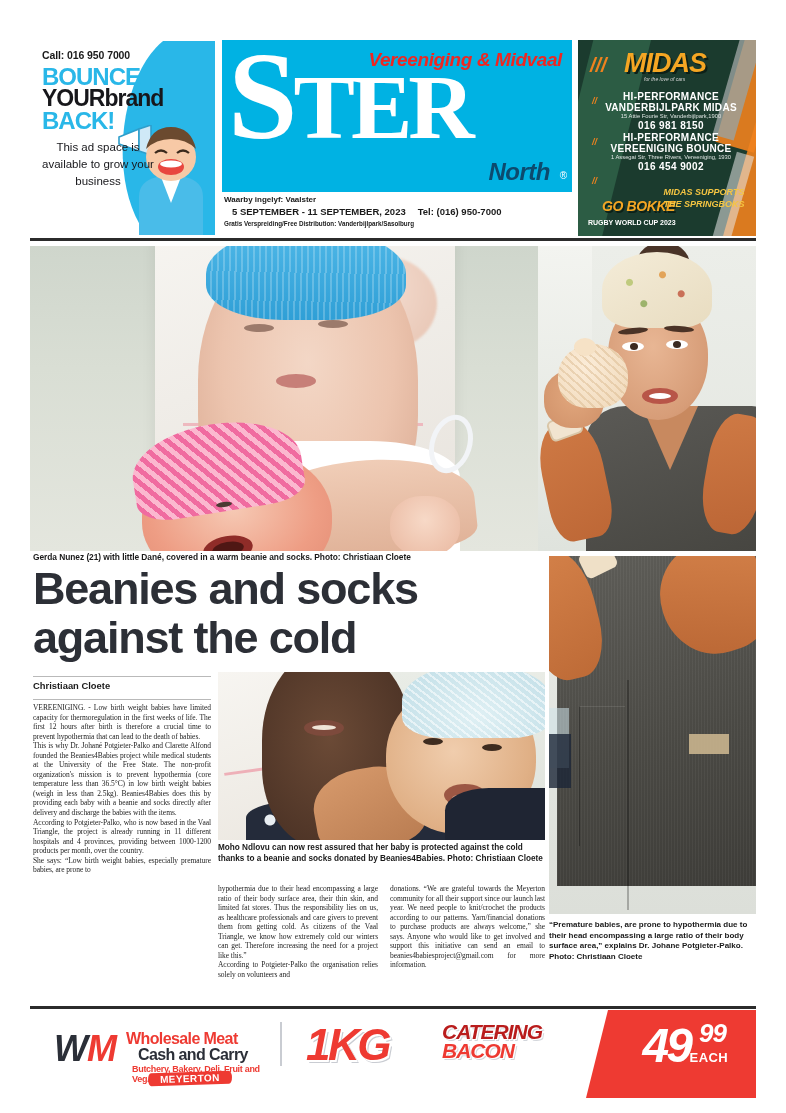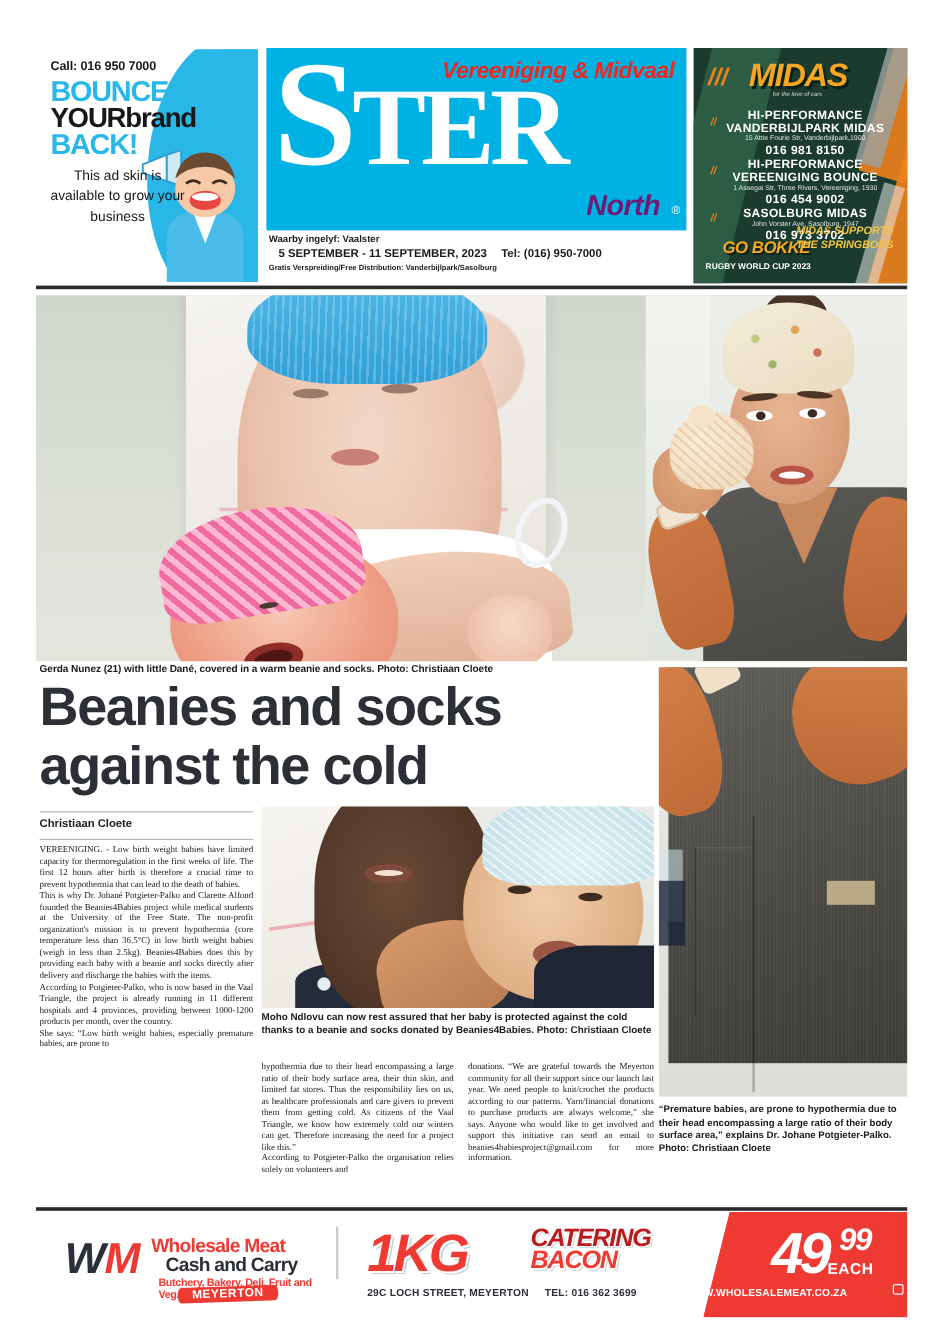--- a/index.html
+++ b/index.html
@@ -59,21 +59,21 @@
     letter-spacing:-4px;
   }
   .mh-ster .small{ font-size:92px; }
   .mh-top{
     position:absolute; right:10px; top:9px; font-size:19px; font-weight:bold;
     color:#ee2722; font-style:italic; letter-spacing:-0.4px;
     font-family:"Liberation Sans", sans-serif;
   }
   .mh-north{
     position:absolute; right:22px; bottom:6px; font-size:24px; font-weight:bold;
-    color:#701a75; font-style:italic; letter-spacing:-0.5px;
+    color:#0c4a6e; font-style:italic; letter-spacing:-0.5px;
   }
   .mh-reg{ position:absolute; right:5px; bottom:11px; font-size:10px; color:#fff; }
   .mh-f1{ position:absolute; left:2px; top:155px; font-size:8px; font-weight:bold; color:#1a1a1a; }
   .mh-f2{ position:absolute; left:10px; top:166px; font-size:9.5px; font-weight:bold; color:#1a1a1a; }
   .mh-f2 .tel{ margin-left:12px; }
   .mh-f3{ position:absolute; left:2px; top:180px; font-size:6.3px; font-weight:bold; color:#1a1a1a; }
 
   
   .midas{
     position:relative; width:178px; height:196px; margin-left:6px;
@@ -505,21 +505,21 @@
 
   <div class="top-row">
 
     <div class="bounce-ad">
       <div class="bounce-swoosh2"></div>
       <div class="bounce-swoosh"></div>
       <div class="bounce-call">Call: 016 950 7000</div>
       <div class="bounce-l1">BOUNCE</div>
       <div class="bounce-l2"><span>YOUR</span><span>brand</span></div>
       <div class="bounce-l3">BACK!</div>
-      <div class="bounce-sub">This ad skin is available to grow your business</div>
+      <div class="bounce-sub">This ad space is available to grow your business</div>
       <svg class="megaphone" viewBox="0 0 46 30">
         <path d="M2 12 L22 4 L22 26 L2 19 Z" fill="#ffffff" stroke="#2e9ecb" stroke-width="1.6"></path>
         <path d="M22 4 L34 0 L34 30 L22 26 Z" fill="#cfe9f7" stroke="#2e9ecb" stroke-width="1.6"></path>
       </svg>
       <svg class="mascot" viewBox="0 0 80 112">
         <path d="M8 112 L8 74 Q8 58 26 54 L54 54 Q72 58 72 74 L72 112 Z" fill="#49bce9"></path>
         <path d="M30 54 L40 80 L50 54 Z" fill="#ffffff"></path>
         <ellipse cx="40" cy="34" rx="25" ry="24" fill="#f7c9a6"></ellipse>
         <path d="M15 26 Q20 4 40 4 Q60 4 65 26 Q55 16 40 16 Q25 16 15 26 Z" fill="#6b4a2f"></path>
         <path d="M24 30 q6 -5 12 0" stroke="#3b2a1c" stroke-width="2.2" fill="none"></path>
@@ -561,25 +561,20 @@
 
       <div class="slashes" style="left:14px; top:97px; font-size:9px;">//</div>
       <div class="m-blk" style="top:92px;">
         <div class="m-t1">HI-PERFORMANCE</div>
         <div class="m-t1">VEREENIGING BOUNCE</div>
         <div class="m-addr">1 Assegai Str, Three Rivers, Vereeniging, 1930</div>
         <div class="m-tel">016 454 9002</div>
       </div>
 
       <div class="slashes" style="left:14px; top:136px; font-size:9px;">//</div>
-      <div class="m-blk" style="top:133px;">
-        <div class="m-t1">SASOLBURG MIDAS</div>
-        <div class="m-addr">John Vorster Ave, Sasolburg, 1947</div>
-        <div class="m-tel">016 973 3702</div>
-      </div>
 
       <div class="gobokke">GO BOKKE</div>
       <div class="rwc">RUGBY WORLD CUP 2023</div>
       <div class="supports">MIDAS SUPPORTS THE SPRINGBOKS</div>
     </div>
   </div>
 
   <div class="rule-top"></div>
 
   <div class="hero">
@@ -715,22 +710,15 @@
 
     <div class="ad-divider"></div>
 
     <div class="kg">1KG</div>
     <div class="catering">CATERING</div>
     <div class="bacon">BACON</div>
     <div class="price">49</div>
     <div class="price-c">99</div>
     <div class="price-each">EACH</div>
 
-    <div class="ad-foot">
-      <div class="af-a">29C LOCH STREET, MEYERTON</div>
-      <div class="af-b">TEL: 016 362 3699</div>
-      <div class="af-c">WWW.WHOLESALEMEAT.CO.ZA</div>
-      <div class="af-ig"></div>
-
-    </div>
   </div>
 
 </div>
 
 </body></html>

